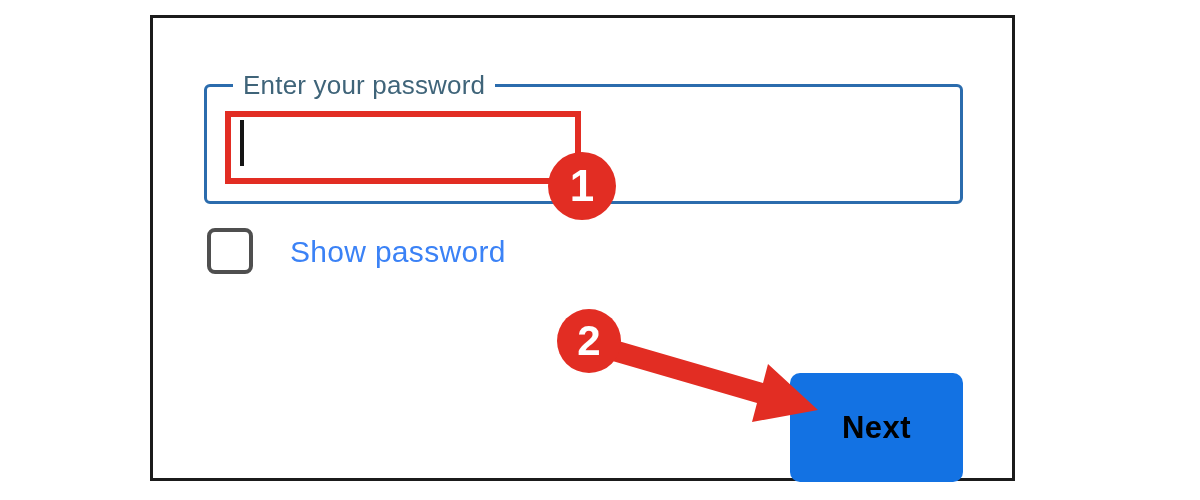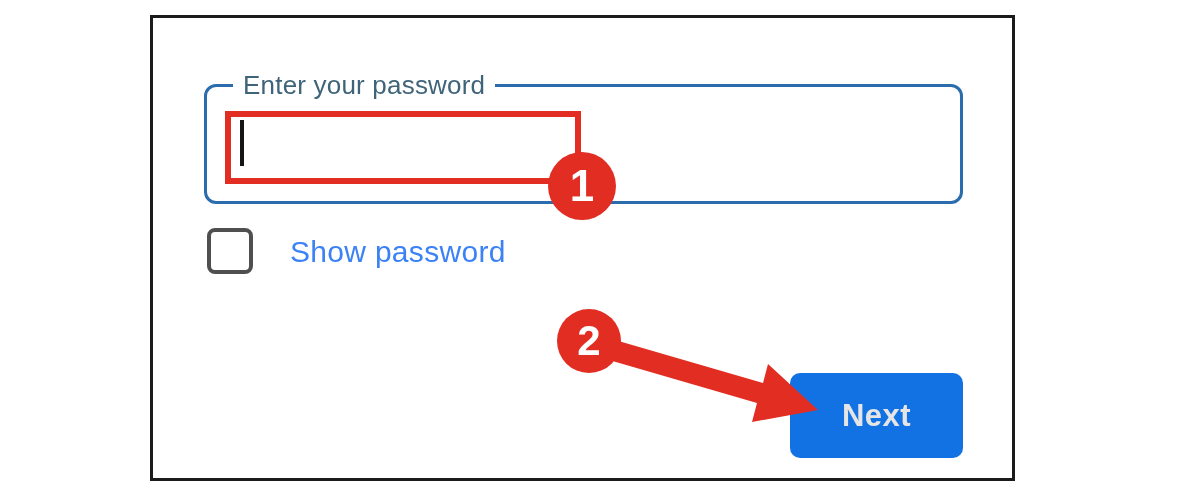--- a/index.html
+++ b/index.html
@@ -28,21 +28,21 @@
     z-index: 1;
   }
   
   .text-field {
     position: absolute;
     left: 204px;
     top: 84px;
     width: 759px;
     height: 120px;
     border: 3px solid #2b6cad;
-    border-radius: 12px;
+    border-radius: 6px;
     box-sizing: border-box;
     background: #ffffff;
     z-index: 2;
     padding-left: 48px;
   }
   .field-label {
     position: absolute;
     left: 26px;
     top: -17px;
     padding: 0 10px;
@@ -119,25 +119,25 @@
     color: #3b82f6;
     letter-spacing: 0.3px;
     z-index: 2;
   }
   
   .next-btn {
     position: absolute;
     left: 790px;
     top: 373px;
     width: 173px;
-    height: 85px;
+    height: 109px;
     background: #1372e3;
     border: none;
     border-radius: 10px;
-    color: #e5e5e5;
+    color: #000000;
     font-family: "Liberation Sans", sans-serif;
     font-size: 31px;
     font-weight: 600;
     letter-spacing: 0.5px;
     cursor: pointer;
     z-index: 3;
   }
   
   .arrow-svg {
     position: absolute;

